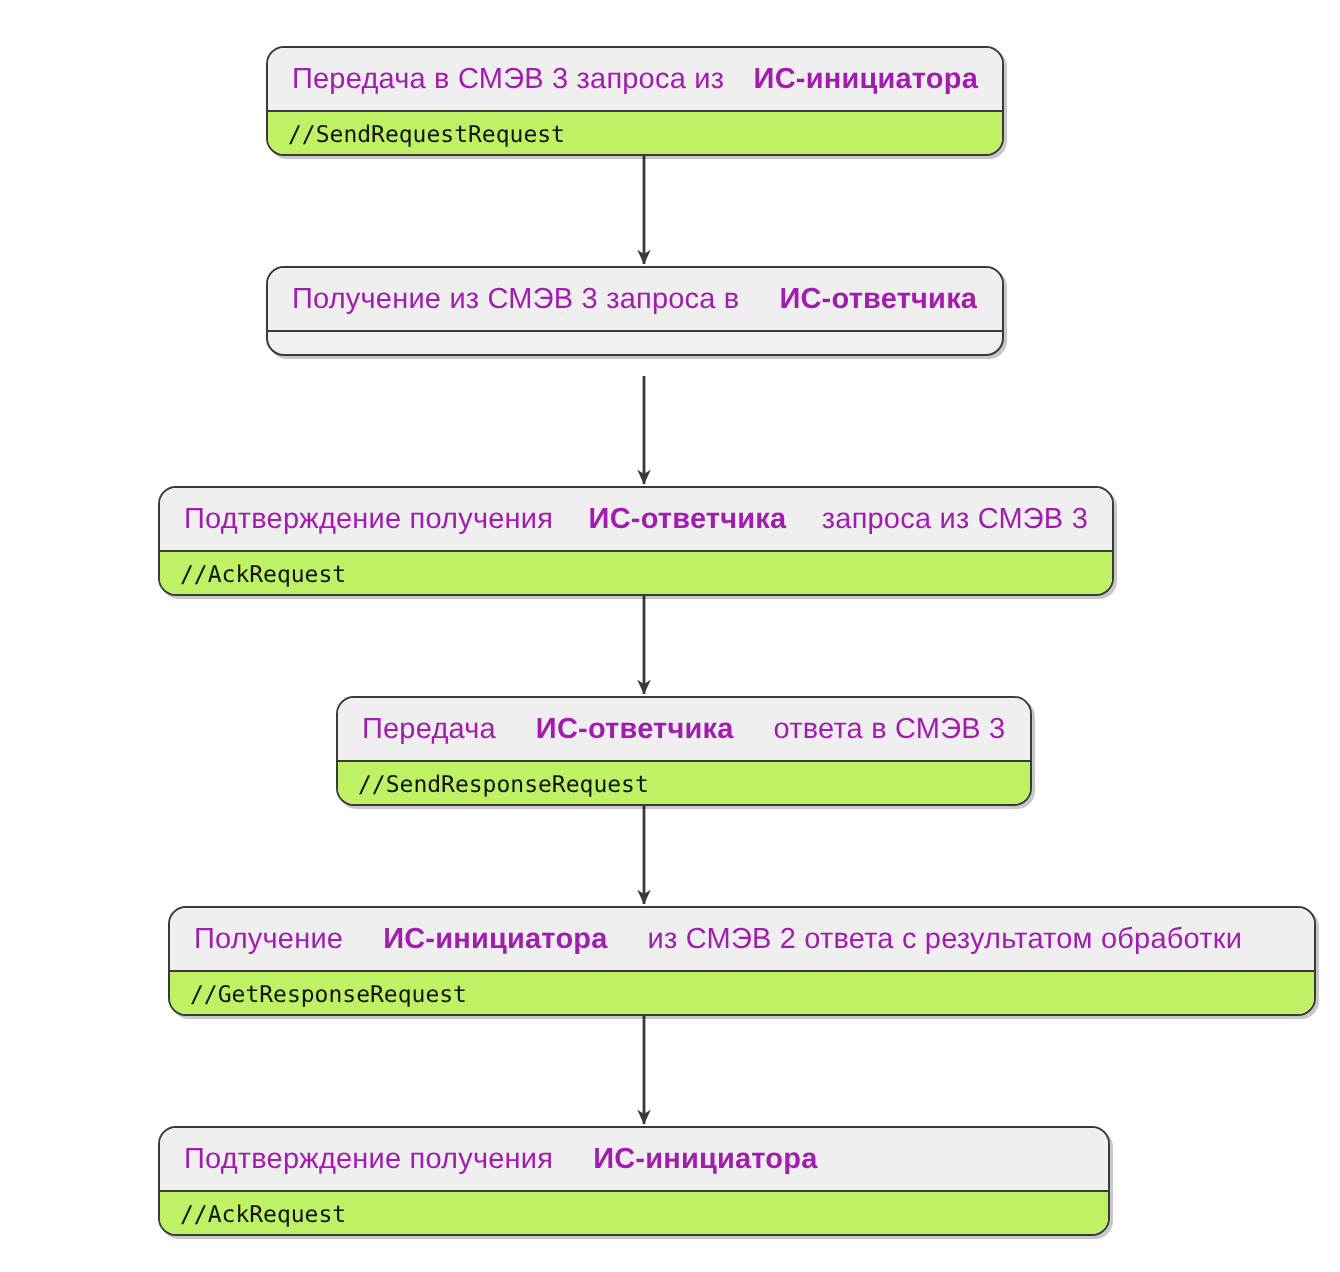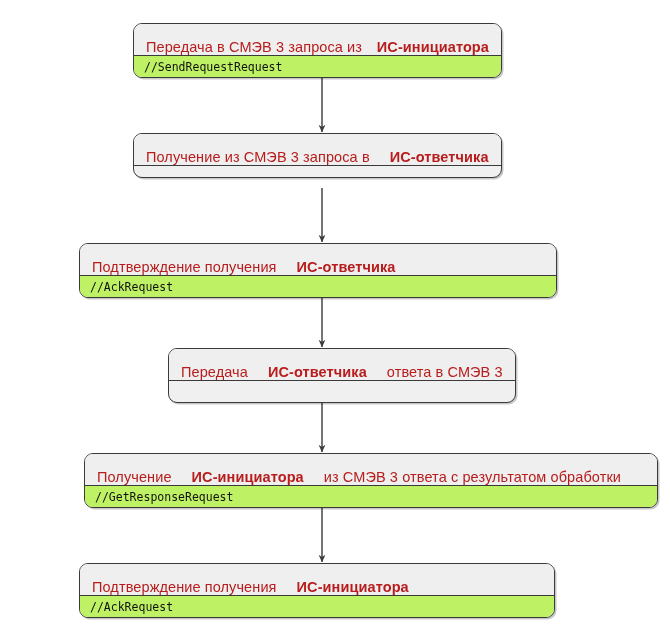--- a/index.html
+++ b/index.html
@@ -34,27 +34,27 @@
     background: #f0f0f0;
     border: 1.3px solid #3a3a3a;
     border-radius: 9px;
     box-shadow: 1.5px 1.5px 0 rgba(0,0,0,0.22);
     overflow: hidden;
   }
   .node-title {
     box-sizing: border-box;
     height: 32px;
     display: flex;
-    align-items: flex-end;
+    align-items: center;
     padding: 0 12px;
     border-bottom: 1.2px solid #3a3a3a;
     background: #efefef;
     white-space: nowrap;
     font-size: 14.5px;
-    color: #b91c1c;
+    color: #a21caf;
     letter-spacing: 0.1px;
   }
   .node-body {
     box-sizing: border-box;
     height: 22px;
     display: flex;
     align-items: center;
     padding: 0 10px;
     background: #bef264;
     font-family: "DejaVu Sans Mono", monospace;
@@ -101,39 +101,41 @@
           <span class="gap-md"></span>
           <span class="seg-bold">ИС-ответчика</span>
         </div>
       </div>
       <div class="node" style="left: 79px; top: 243px; width: 478px; height: 55px;">
         <div class="node-title">
           <span class="seg-plain">Подтверждение получения</span>
           <span class="gap-md"></span>
           <span class="seg-bold">ИС-ответчика</span>
           <span class="gap-md"></span>
+          <span class="seg-plain">запроса из СМЭВ 3</span>
         </div>
         <div class="node-body">//AckRequest</div>
       </div>
       <div class="node" style="left: 168px; top: 348px; width: 348px; height: 55px;">
         <div class="node-title">
           <span class="seg-plain">Передача</span>
           <span class="gap-md"></span>
           <span class="seg-bold">ИС-ответчика</span>
           <span class="gap-md"></span>
           <span class="seg-plain">ответа в СМЭВ 3</span>
         </div>
+        <div class="node-body">//SendResponseRequest</div>
       </div>
       <div class="node" style="left: 48px; top: 453px; width: 574px; height: 55px; margin-left: 36px;">
         <div class="node-title">
           <span class="seg-plain">Получение</span>
           <span class="gap-md"></span>
           <span class="seg-bold">ИС-инициатора</span>
           <span class="gap-md"></span>
-          <span class="seg-plain">из СМЭВ 3 ответа с результатом обработки</span>
+          <span class="seg-plain">из СМЭВ 2 ответа с результатом обработки</span>
         </div>
         <div class="node-body">//GetResponseRequest</div>
       </div>
       <div class="node" style="left: 79px; top: 563px; width: 476px; height: 55px;">
         <div class="node-title">
           <span class="seg-plain">Подтверждение получения</span>
           <span class="gap-md"></span>
           <span class="seg-bold">ИС-инициатора</span>
           <span class="gap-md"></span>
         </div>

